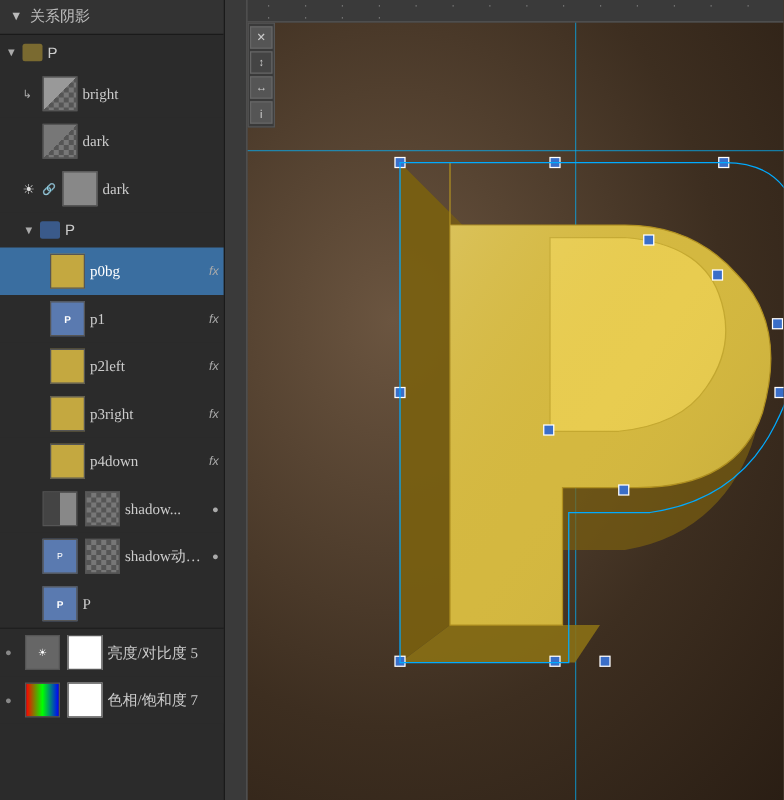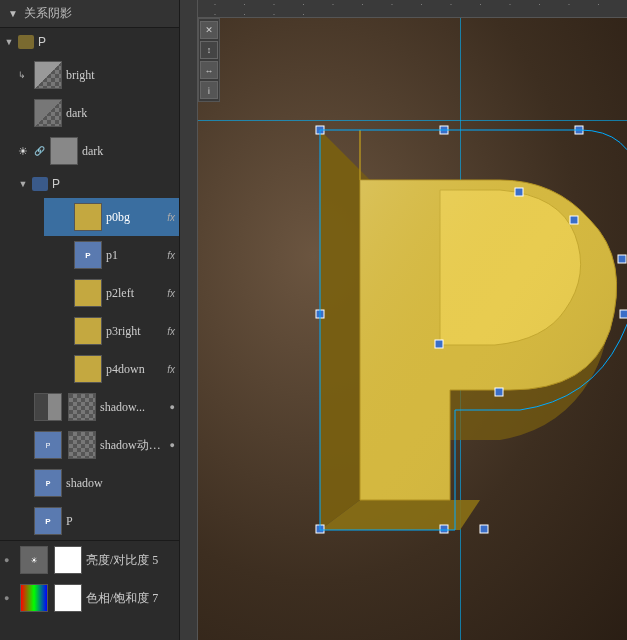--- a/index.html
+++ b/index.html
@@ -76,21 +76,21 @@
       font-family: Liberation Serif, serif;
     }
 
     .fx-badge {
       font-size: 10px;
       color: #aaa;
       font-style: italic;
     }
 
     .indent1 { padding-left: 18px; }
-    .indent2 { padding-left: 22px; margin-left: 44px; }
+    .indent2 { padding-left: 32px; }
 
     .folder-icon {
       width: 16px;
       height: 14px;
       background: #7a6a30;
       border-radius: 2px;
       flex-shrink: 0;
     }
     .folder-icon.blue {
       background: #3a5a8a;
@@ -324,27 +324,20 @@
   <div class="layer-item indent1">
     <span style="width:12px;"></span>
     <div class="layer-thumb" style="background:#5a7ab0;display:flex;align-items:center;justify-content:center;">
       <span style="color:#fff;font-size:7px;">P</span>
     </div>
     <div class="layer-thumb checker" style="margin-left:2px;"></div>
     <span class="layer-name">shadow动感...</span>
     <span style="font-size:9px;color:#aaa;">●</span>
   </div>
 
-  <div class="layer-item indent1">
-    <span style="width:12px;"></span>
-    <div class="layer-thumb" style="background:#5a7ab0;display:flex;align-items:center;justify-content:center;">
-      <span style="color:#fff;font-size:7px;font-weight:bold;">P</span>
-    </div>
-    <span class="layer-name">shadow</span>
-  </div>
 
   <div class="layer-item indent1">
     <span style="width:12px;"></span>
     <div class="layer-thumb" style="background:#5a7ab0;display:flex;align-items:center;justify-content:center;">
       <span style="color:#fff;font-size:8px;font-weight:bold;">P</span>
     </div>
     <span class="layer-name">P</span>
   </div>
 
   <div class="divider"></div>

